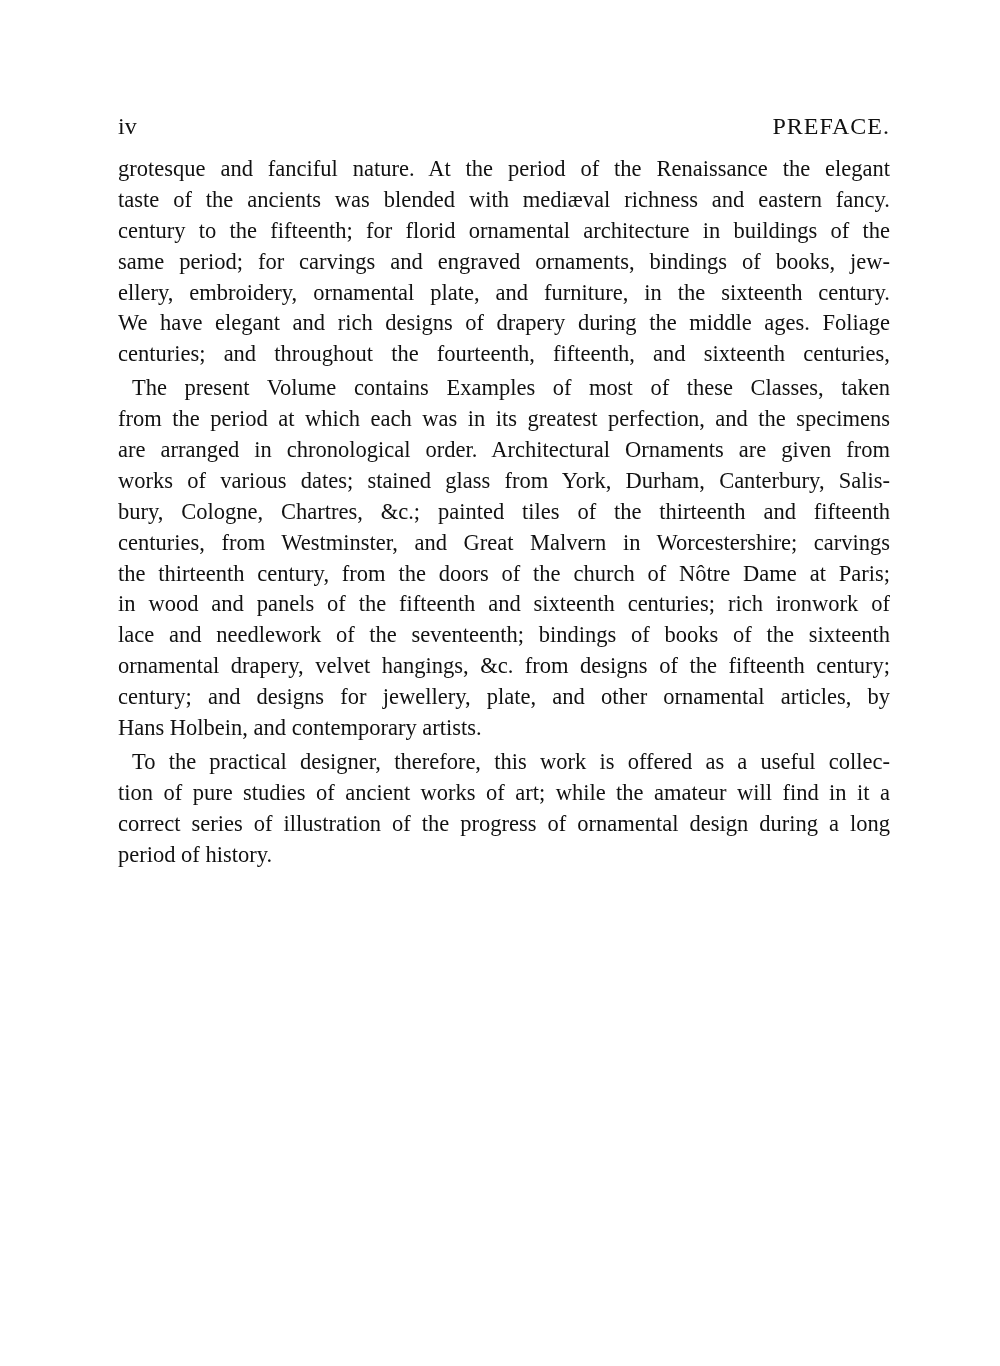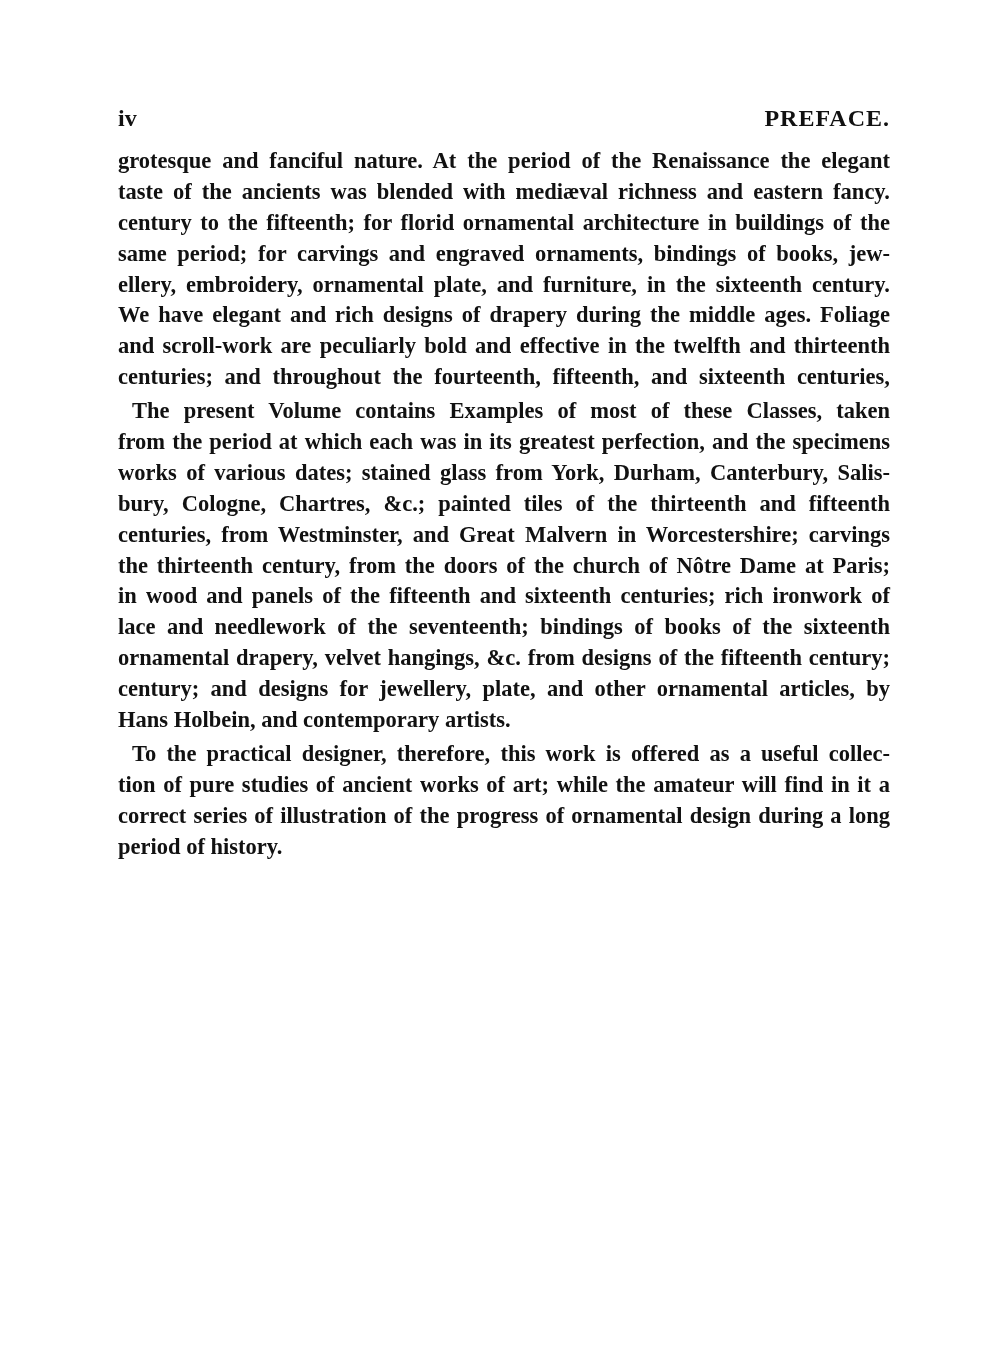--- a/index.html
+++ b/index.html
@@ -11,23 +11,22 @@
       width: 1000px;
       height: 1366px;
       position: relative;
       overflow: hidden;
       font-family: "Liberation Serif", "DejaVu Serif", serif;
       color: #111111;
     }
     .page {
       position: absolute;
       left: 118px;
-      top: 98px;
+      top: 106px;
       width: 772px;
-      font-weight: bold;
     }
     .running-head {
       position: relative;
       height: 40px;
       font-size: 24px;
       line-height: 40px;
     }
     .page-number {
       position: absolute;
       left: 0;
@@ -75,27 +74,27 @@
 
   <div class="body-text">
 
     <p class="para">
       <span class="line">grotesque and fanciful nature.  At the period of the Renaissance the elegant</span>
       <span class="line">taste of the ancients was blended with mediæval richness and eastern fancy.</span>
       <span class="line">century to the fifteenth; for florid ornamental architecture in buildings of the</span>
       <span class="line">same period; for carvings and engraved ornaments, bindings of books, jew-</span>
       <span class="line">ellery, embroidery, ornamental plate, and furniture, in the sixteenth century.</span>
       <span class="line">We have elegant and rich designs of drapery during the middle ages.  Foliage</span>
-      <span class="line">and scroll-work are peculiarly bold and effective in the twelfth and thirteenth</span>
       <span class="line">centuries; and throughout the fourteenth, fifteenth, and sixteenth centuries,</span>
     </p>
 
     <p class="para">
       <span class="line indent">The present Volume contains Examples of most of these Classes, taken</span>
       <span class="line">from the period at which each was in its greatest perfection, and the specimens</span>
+      <span class="line">are arranged in chronological order.  Architectural Ornaments are given from</span>
       <span class="line">works of various dates; stained glass from York, Durham, Canterbury, Salis-</span>
       <span class="line">bury, Cologne, Chartres, &amp;c.; painted tiles of the thirteenth and fifteenth</span>
       <span class="line">centuries, from Westminster, and Great Malvern in Worcestershire; carvings</span>
       <span class="line">the thirteenth century, from the doors of the church of Nôtre Dame at Paris;</span>
       <span class="line">in wood and panels of the fifteenth and sixteenth centuries; rich ironwork of</span>
       <span class="line">lace and needlework of the seventeenth; bindings of books of the sixteenth</span>
       <span class="line">ornamental drapery, velvet hangings, &amp;c. from designs of the fifteenth century;</span>
       <span class="line">century; and designs for jewellery, plate, and other ornamental articles, by</span>
       <span class="line last">Hans Holbein, and contemporary artists.</span>
     </p>

